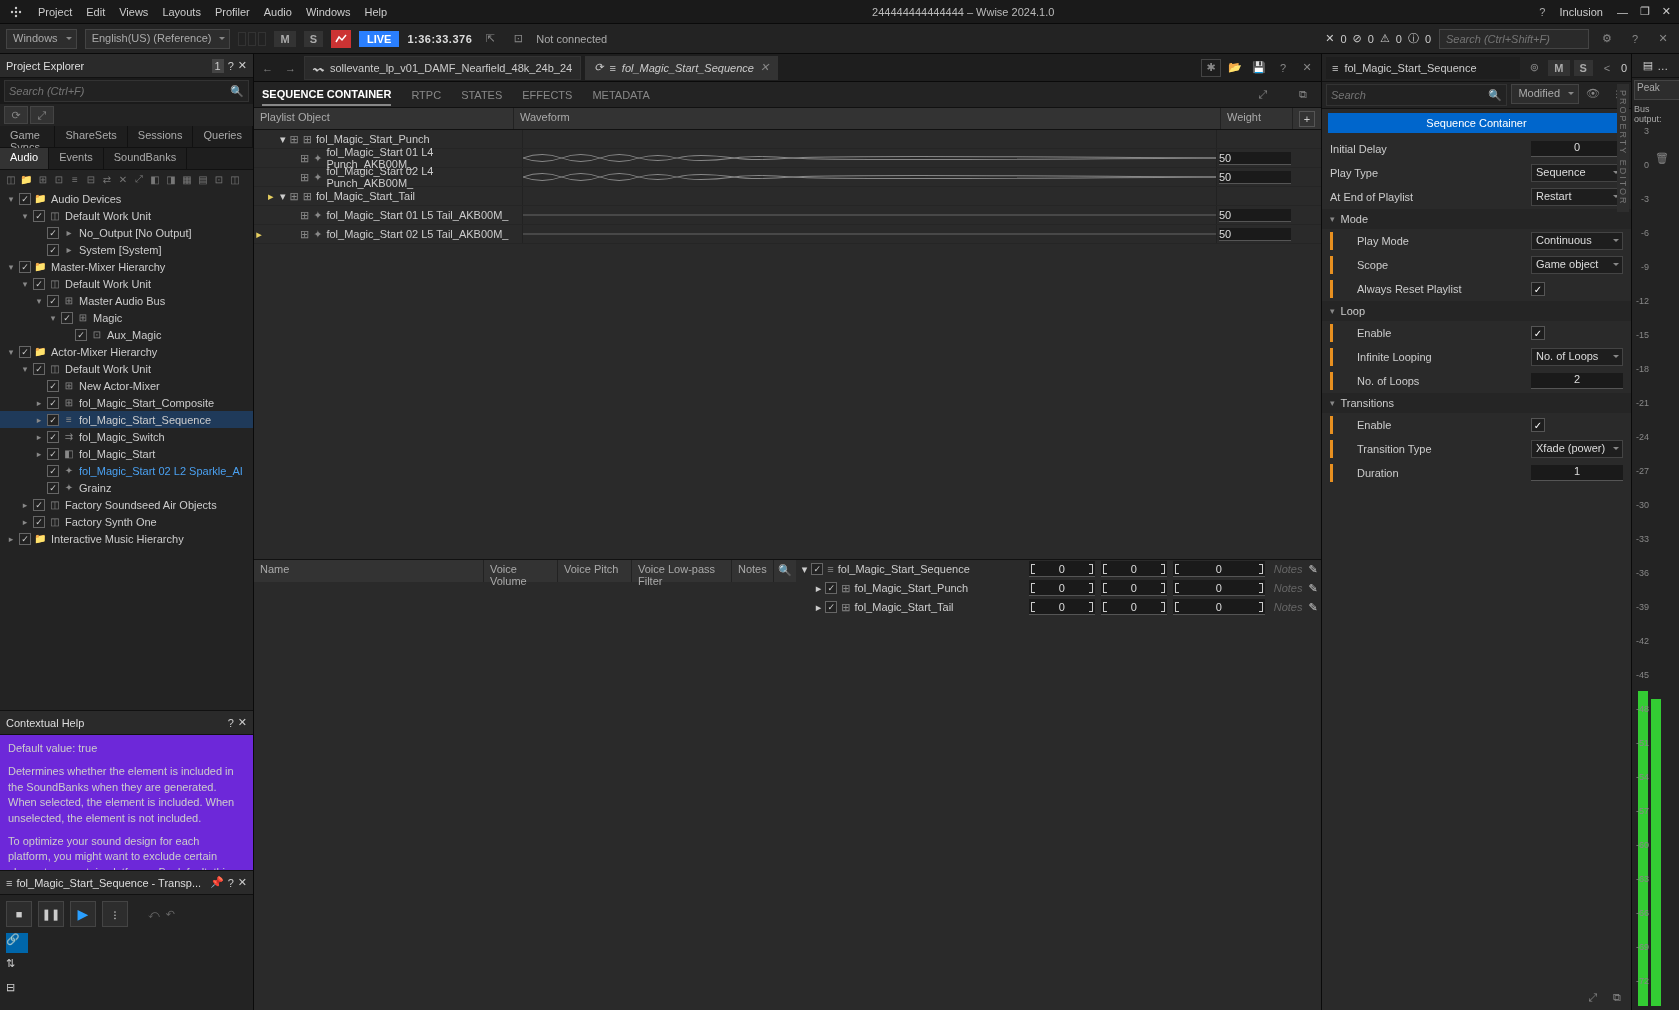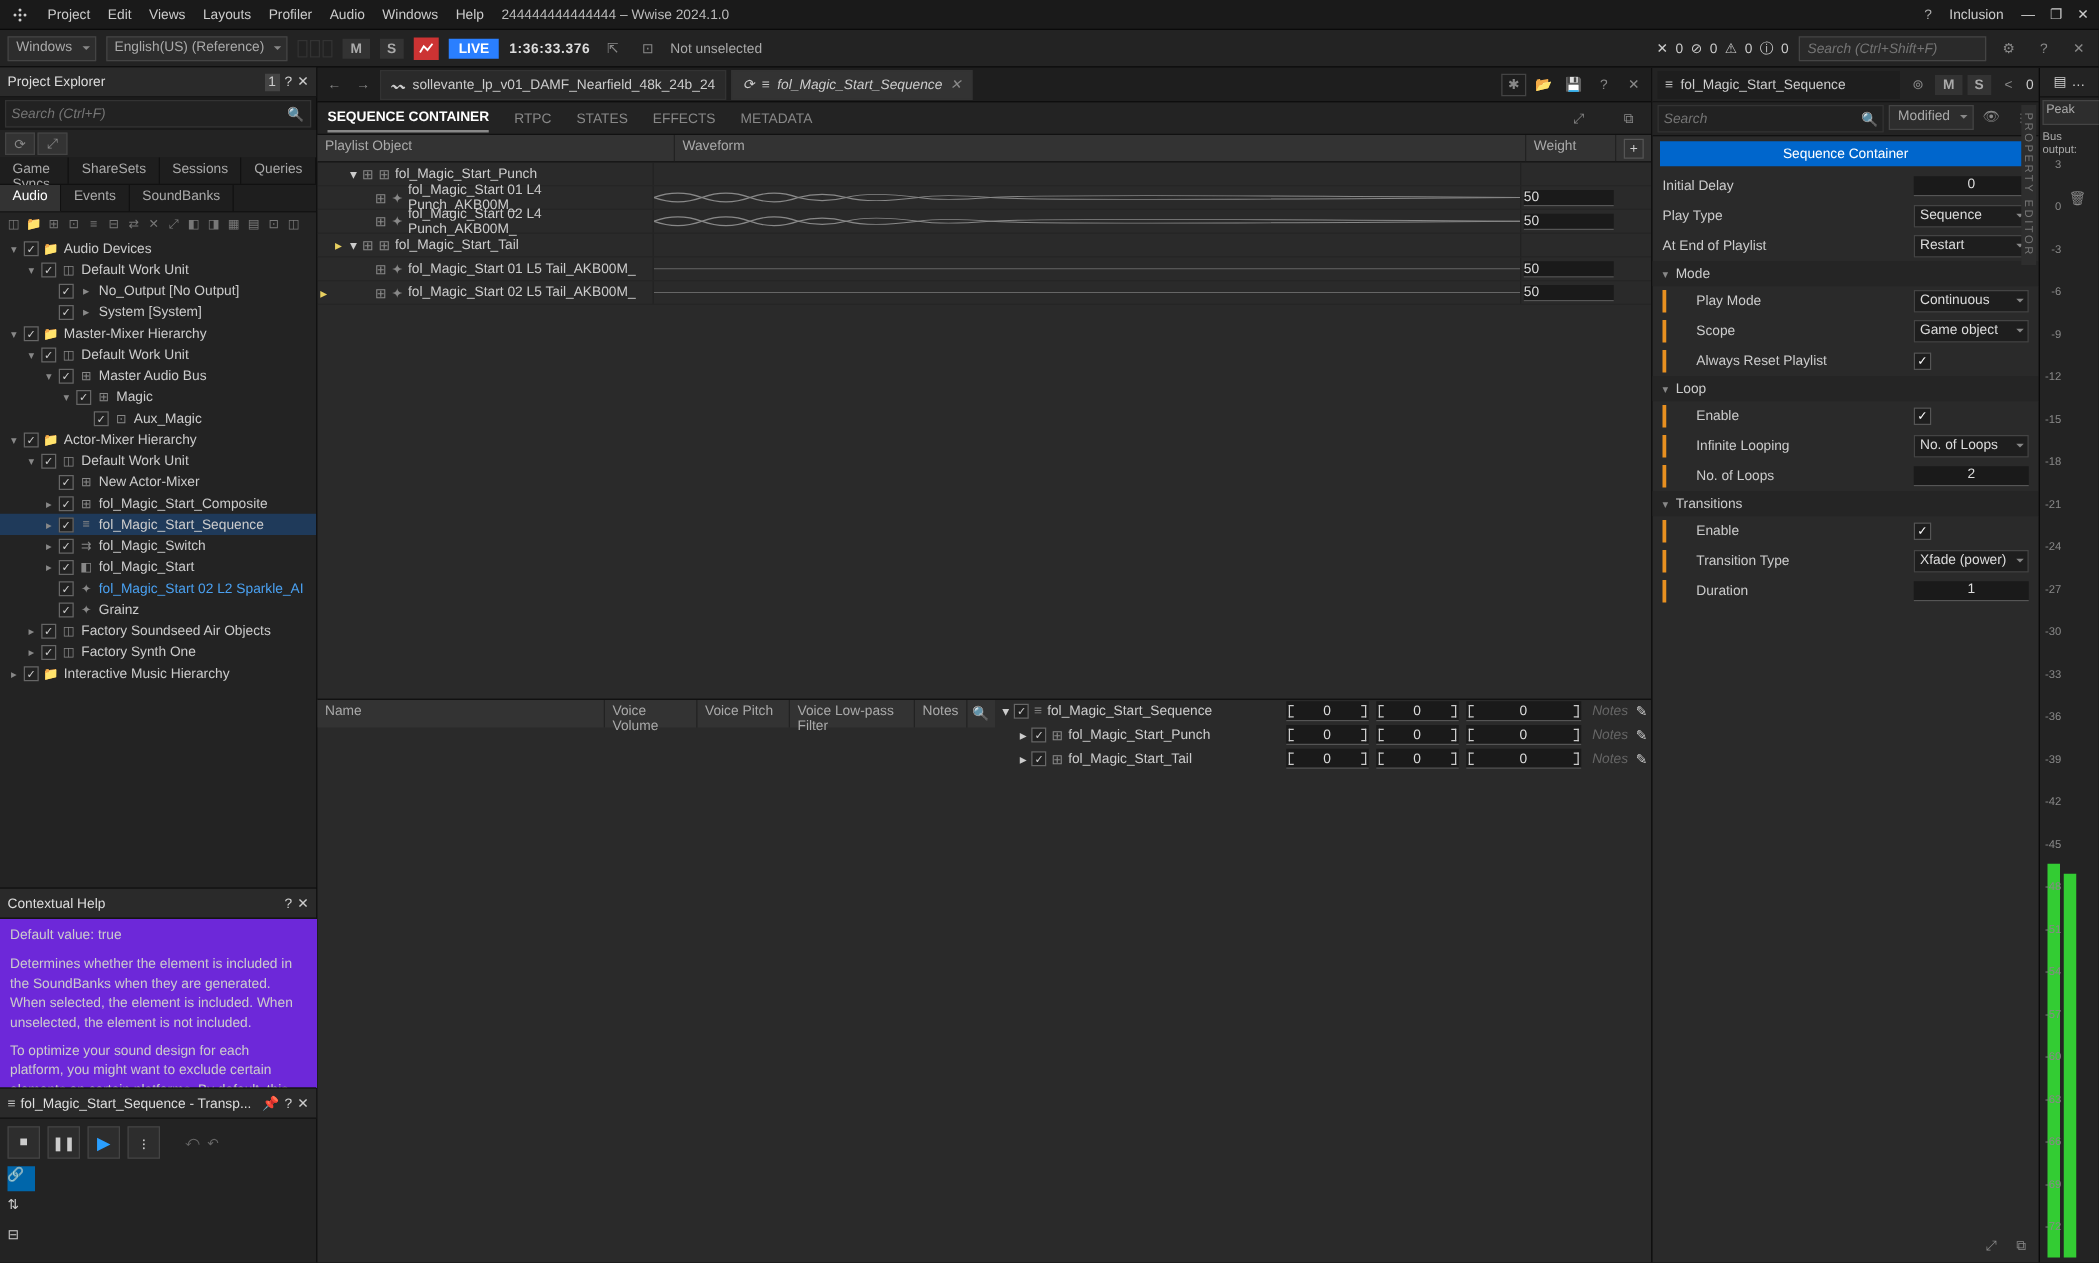--- a/index.html
+++ b/index.html
@@ -1,19 +1,19 @@
 <!DOCTYPE html>
 <html><head>
 <meta charset="utf-8">
 <style>
 *{box-sizing:border-box;margin:0;padding:0;font-family:"Segoe UI",Arial,sans-serif;font-size:11px;color:#ccc;user-select:none}
 body{background:#1a1a1a;width:1679px;height:1010px;overflow:hidden;display:flex;flex-direction:column}
 .menubar{height:24px;background:#1a1a1a;display:flex;align-items:center;padding:0 8px;gap:14px;border-bottom:1px solid #0a0a0a}
 .menubar .logo{width:16px;height:16px;display:flex;align-items:center;justify-content:center}
-.menubar .title{flex:1;text-align:left;color:#bbb}
+.menubar .title{flex:1;text-align:center;color:#bbb}
 .menubar .winbtns{display:flex;gap:12px;align-items:center}
 .menubar .winbtns span{cursor:pointer}
 .toolbar{height:30px;background:#232323;border-bottom:1px solid #0a0a0a;display:flex;align-items:center;padding:0 6px;gap:8px}
 .dd{background:#2d2d2d;border:1px solid #444;padding:2px 18px 2px 6px;height:20px;position:relative;color:#aaa;min-width:70px}
 .dd:after{content:"";position:absolute;right:4px;top:7px;border:3px solid transparent;border-top-color:#888}
 .badge{padding:2px 6px;background:#333;color:#aaa;font-weight:bold}
 .badge.M{background:#333}
 .badge.S{background:#333}
 .live{background:#2a7fff;color:#fff;padding:2px 8px;font-weight:bold}
 .redg{width:20px;height:18px;background:#cc3333;display:flex;align-items:center;justify-content:center}
@@ -147,21 +147,21 @@
   <span class="badge S">S</span>
   <span class="redg">
       <svg width="12" height="10">
         <path d="M1 8 L4 3 L7 6 L11 1" stroke="#fff" fill="none" stroke-width="1.5"></path>
       </svg>
     </span>
   <span class="live">LIVE</span>
   <span class="tcode">1:36:33.376</span>
   <span class="tbicon">⇱</span>
   <span class="tbicon">⊡</span>
-  <span style="color:#aaa">Not unselected</span>
+  <span style="color:#aaa">Not connected</span>
   <div style="flex:1"></div>
   <span class="hicons">
     <span>✕</span>
       <span>0</span>
     <span>⊘</span>
       <span>0</span>
     <span>⚠</span>
       <span>0</span>
     <span>ⓘ</span>
       <span>0</span>
@@ -412,21 +412,21 @@
       <span class="et">STATES</span>
       <span class="et">EFFECTS</span>
       <span class="et">METADATA</span>
       <div style="flex:1"></div>
       <span class="tbicon">⤢</span>
       <span class="tbicon">⧉</span>
     </div>
 
     <div class="playlist">
       <div class="plhd">
-        <div class="c" style="width:286px">Playlist Object</div>
+        <div class="c" style="width:260px">Playlist Object</div>
         <div class="c" style="flex:1">Waveform</div>
         <div class="c" style="width:72px">Weight</div>
         <div style="width:28px;display:flex;align-items:center;justify-content:center">
             <span style="background:#333;padding:1px 4px;border:1px solid #555">+</span>
           </div>
       </div>
       <div class="plbody" id="plbody">
           <div class="plrow">
             <span class="yar"></span>
             <div class="obj" style="padding-left:4px">

